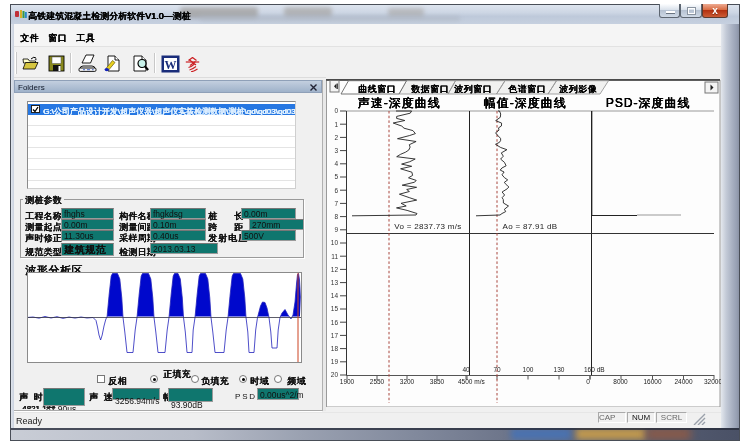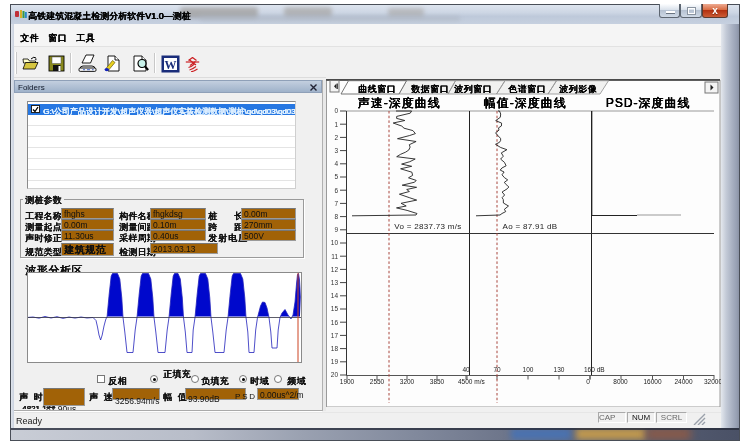--- a/index.html
+++ b/index.html
@@ -1,19 +1,19 @@
 <!DOCTYPE html>
 <html><head><meta charset="utf-8">
 <style>
 *{margin:0;padding:0;box-sizing:border-box}
 body{width:745px;height:444px;position:relative;background:#fff;overflow:hidden;
  font-family:"Liberation Sans",sans-serif;-webkit-font-smoothing:antialiased}
 .ab{position:absolute}
 .cj{text-shadow:.45px 0 0 currentColor,0 .45px 0 currentColor,.45px .45px 0 currentColor}
-.inp{position:absolute;background:#a16207;border:1px solid #9a9a9a;border-top-color:#777;
+.inp{position:absolute;background:#0f766e;border:1px solid #9a9a9a;border-top-color:#777;
  font-size:8.5px;color:#111;padding:1px 0 0 2px;line-height:9px}
 .lbl{position:absolute;font-size:9px;color:#111;letter-spacing:0.2px;white-space:nowrap}
 .lb0{position:absolute;font-size:9px;color:#111;white-space:nowrap}
 </style></head>
 <body>
 
 <div class="ab" style="left:10px;top:4px;width:730px;height:437px;background:#b9c3d2;border:1px solid #494e57;box-shadow:inset 0 0 0 1px rgba(255,255,255,.55)"></div>
 
 <div class="ab" style="left:11px;top:5px;width:728px;height:19px;background:linear-gradient(180deg,#dde4ee 0%,#cdd6e4 40%,#bec9da 60%,#c6d0df 100%)"></div>
 
@@ -142,21 +142,21 @@
 
 <div class="inp" style="left:61px;top:208px;width:53px;height:11px">fhghs</div>
 <div class="inp" style="left:61px;top:219px;width:53px;height:11px">0.00m</div>
 <div class="inp" style="left:61px;top:230px;width:53px;height:11px">11.30us</div>
 <div class="inp cj" style="left:61px;top:243px;width:53px;height:13px;font-size:10px;letter-spacing:0.5px">建筑规范</div>
 <div class="inp" style="left:150px;top:208px;width:56px;height:11px">fhgkdsg</div>
 <div class="inp" style="left:150px;top:219px;width:56px;height:11px">0.10m</div>
 <div class="inp" style="left:150px;top:230px;width:56px;height:11px">0.40us</div>
 <div class="inp" style="left:150px;top:243px;width:68px;height:11px">2013.03.13</div>
 <div class="inp" style="left:241px;top:208px;width:55px;height:11px">0.00m</div>
-<div class="inp" style="left:241px;top:219px;width:55px;height:11px">270mm</div>
+<div class="inp" style="left:249px;top:219px;width:55px;height:11px">270mm</div>
 <div class="inp" style="left:241px;top:230px;width:55px;height:11px">500V</div>
 
 <div class="ab cj" style="left:25px;top:263px;font-size:11px;color:#111;letter-spacing:0.6px">波形分析区</div>
 <div class="ab" style="left:27px;top:272px;width:275px;height:91px;background:#fff;border:1px solid #8a8a8a">
 <svg width="273" height="89" style="position:absolute;left:0;top:0">
 <defs>
         <clipPath id="up">
           <rect x="0" y="0" width="273" height="44.5"></rect>
         </clipPath>
       </defs>
@@ -180,21 +180,21 @@
   </div>
 <div class="ab cj lb0" style="left:250px;top:375px;letter-spacing:0.5px">时域</div>
 <div class="ab" style="left:274px;top:375px;width:8px;height:8px;background:#fff;border:1px solid #777;border-radius:50%"></div>
 <div class="ab cj lb0" style="left:287px;top:375px;letter-spacing:0.5px">频域</div>
 
 <div class="ab cj lb0" style="left:19px;top:391px;word-spacing:3px">声 时</div>
 <div class="inp" style="left:43px;top:388px;width:42px;height:12px;padding-top:16px">82.90us</div>
 <div class="ab cj lb0" style="left:89px;top:391px;word-spacing:3px">声 速</div>
 <div class="inp" style="left:112px;top:388px;width:48px;height:12px;padding-top:8px">3256.94m/s</div>
 <div class="ab cj lb0" style="left:163px;top:391px;word-spacing:3px">幅 值</div>
-<div class="inp" style="left:185px;top:388px;width:61px;height:12px;padding-top:6px">93.90dB</div>
+<div class="inp" style="left:168px;top:388px;width:45px;height:12px;padding-top:12px">93.90dB</div>
 <div class="ab lb0" style="left:235px;top:392px;font-size:8px;letter-spacing:1.8px">PSD</div>
 <div class="inp" style="left:257px;top:388px;width:42px;height:12px;padding-top:2px">0.00us^2/m</div>
 
 <div class="ab" style="left:22px;top:404px;width:34px;height:4.5px;overflow:hidden">
     <div class="cj" style="font-size:8px;color:#222">4821.1≠≠</div>
   </div>
 <div class="ab" style="left:14px;top:410px;width:308px;height:2px;border-top:1px solid #aaa;border-bottom:1px solid #fff"></div>
 
 <div class="ab" style="left:322px;top:80px;width:4px;height:331px;background:#e8e8e8;border-left:1px solid #b0b0b0"></div>
 

